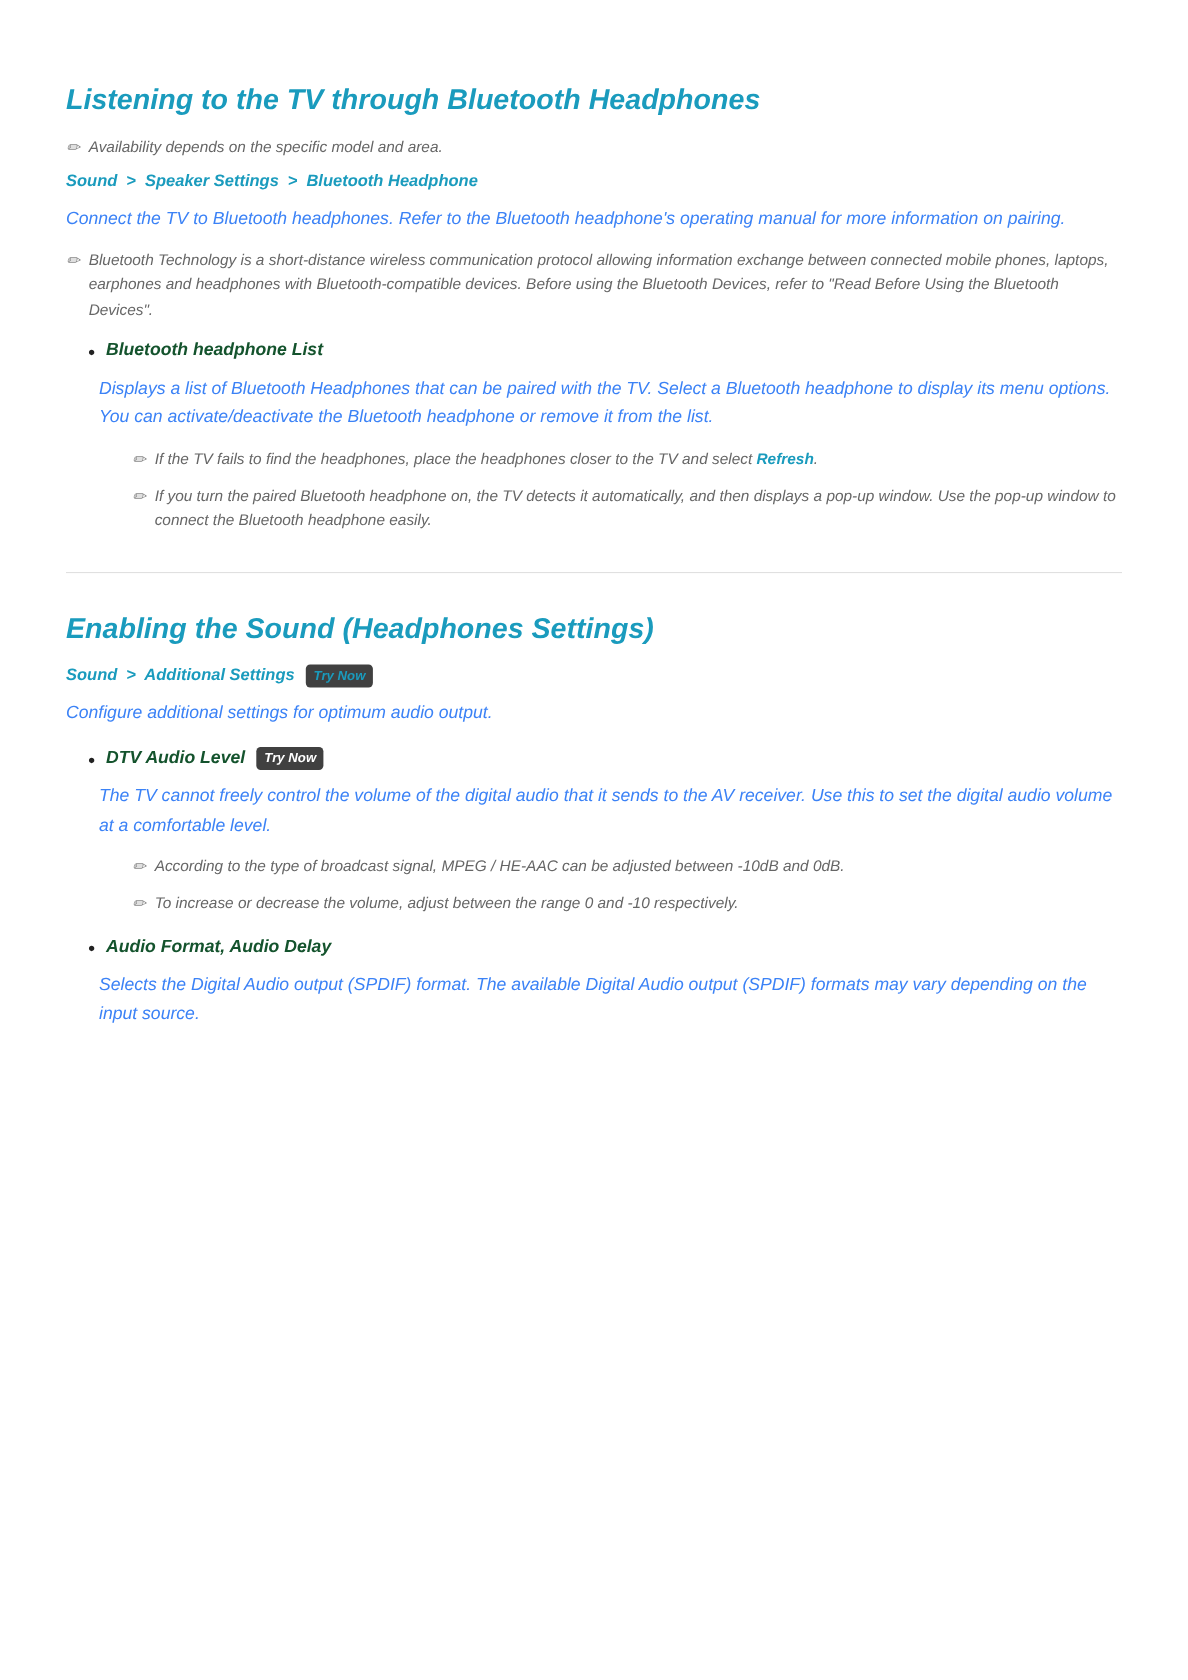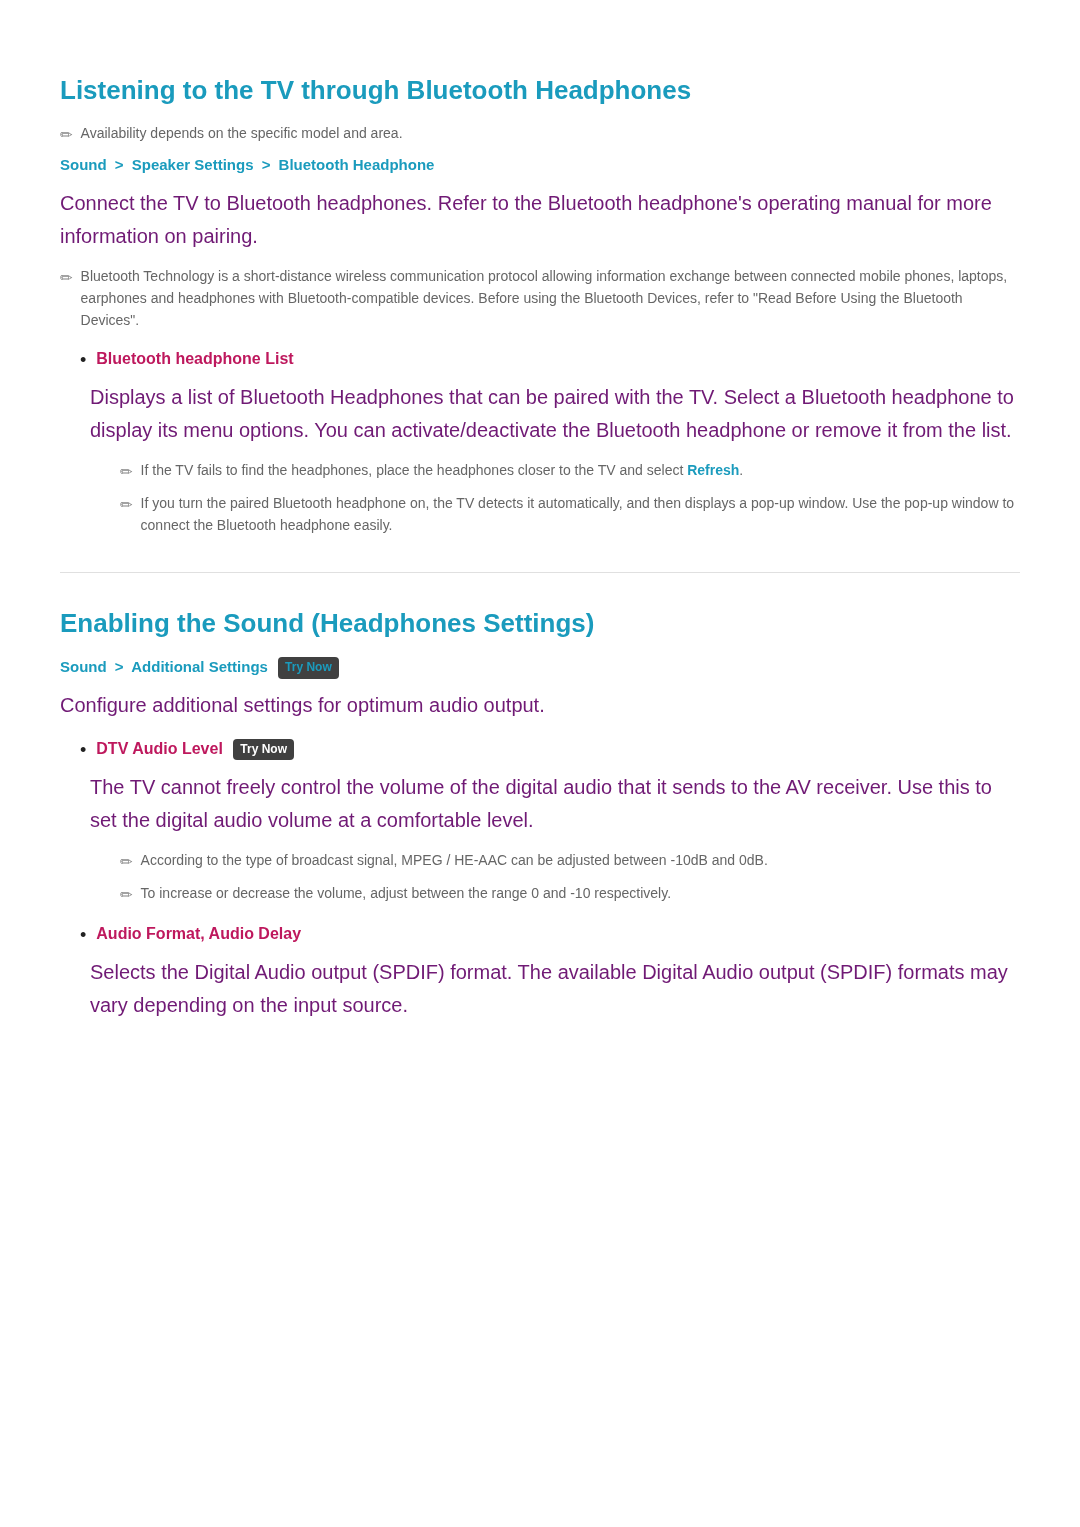--- a/index.html
+++ b/index.html
@@ -1,15 +1,15 @@
 <!DOCTYPE html>
 <html><head>
   <meta charset="utf-8">
   <style>
-    * { box-sizing: border-box; margin: 0; padding: 0; }
+    * { box-sizing: border-box; margin: 0; padding: 0; font-style: italic; }
     body {
       font-family: 'Segoe UI', Arial, sans-serif;
       background: #fff;
       color: #222;
       font-size: 16px;
       line-height: 1.6;
       padding: 40px 60px;
       max-width: 1080px;
     }
     .section-title {
@@ -41,39 +41,39 @@
       margin-top: 4px;
     }
     .breadcrumb span {
       color: #1a9bbd;
     }
     .breadcrumb .sep {
       color: #1a9bbd;
       margin: 0 4px;
     }
     .body-text {
-      color: #701a75;
-      font-size: 20px;
+      color: #3b82f6;
+      font-size: 16px;
       margin-bottom: 12px;
       line-height: 1.65;
     }
     .bullet-item {
       display: flex;
       align-items: flex-start;
       gap: 10px;
       margin: 14px 0 6px 20px;
     }
     .bullet-dot {
       color: #222;
       font-size: 18px;
       line-height: 1.6;
       flex-shrink: 0;
     }
     .bullet-label {
-      color: #be185d;
+      color: #14532d;
       font-size: 16px;
       font-weight: 600;
     }
     .bullet-content {
       margin-left: 30px;
       margin-bottom: 8px;
     }
     .sub-note {
       display: flex;
       align-items: flex-start;

